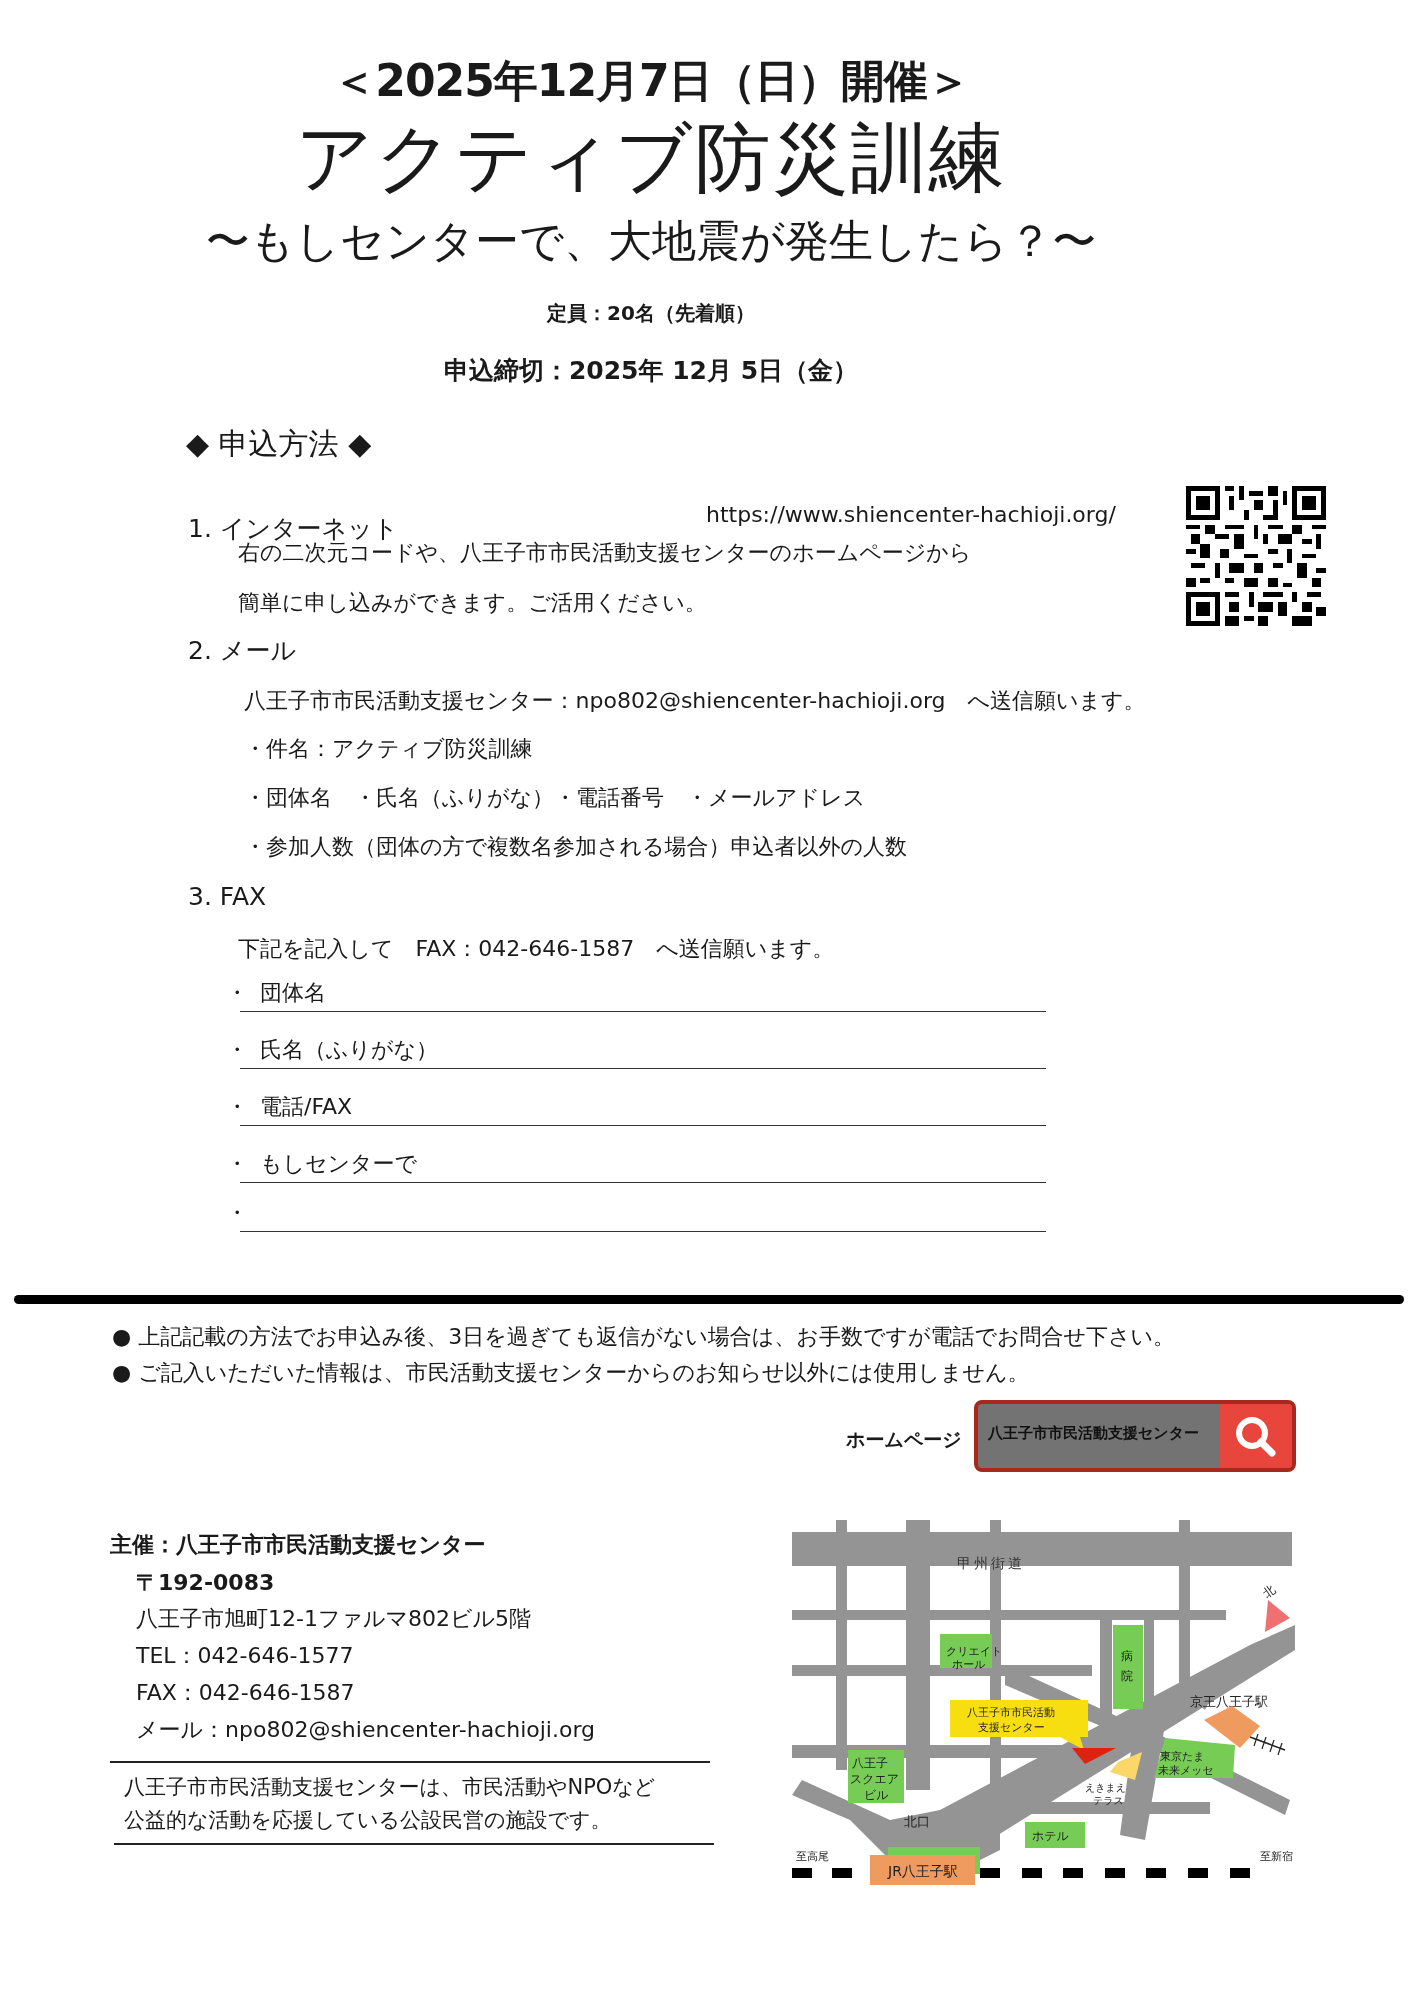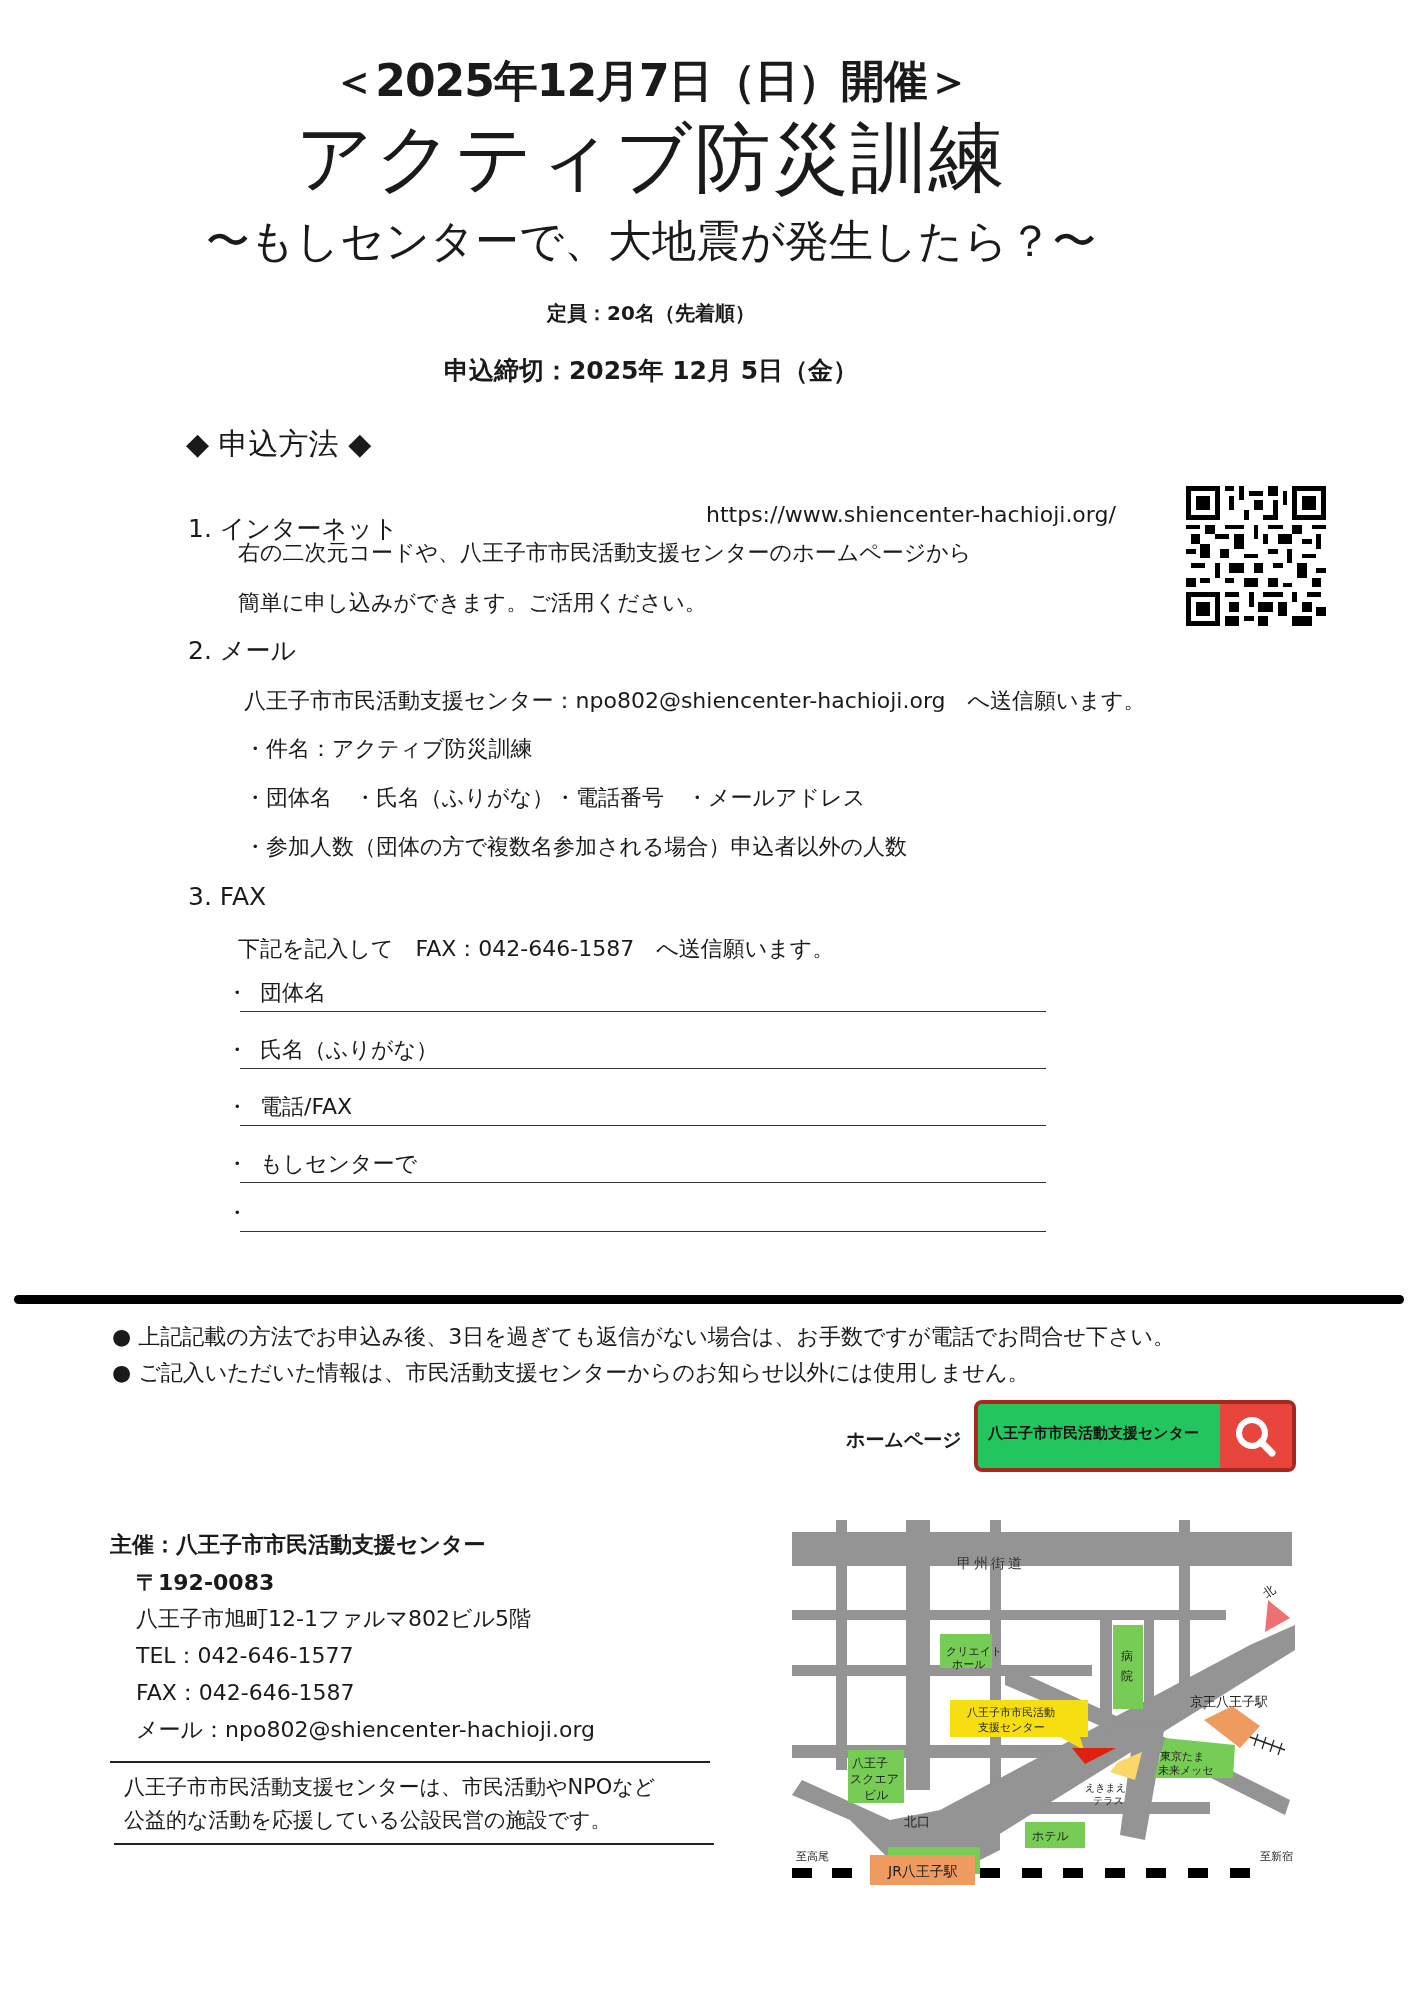--- a/index.html
+++ b/index.html
@@ -16,21 +16,21 @@
   .item-head { font-size: 25px; }
   .body-text { font-size: 22px; }
   .url { left: 706px; top: 502px; font-size: 22px; }
   .qr { left: 1186px; top: 486px; width: 140px; height: 140px; }
   .form-line { position: absolute; left: 240px; width: 806px; height: 46px; border-bottom: 1.6px solid #333; font-size: 22px; padding-top: 12px; }
   .form-line .dot { position: absolute; left: -14px; }
   .form-line .txt { margin-left: 20px; }
   .big-rule { left: 14px; top: 1295px; width: 1390px; height: 9px; background: #000; border-radius: 5px; }
   .notice { left: 112px; font-size: 22px; }
   .hp-label { left: 846px; top: 1427px; font-size: 19px; font-weight: bold; }
-  .searchbox { left: 974px; top: 1400px; width: 322px; height: 72px; border: 4px solid #a8281e; border-radius: 8px; background: #22c55e; overflow: hidden; }
+  .searchbox { left: 974px; top: 1400px; width: 322px; height: 72px; border: 4px solid #a8281e; border-radius: 8px; background: #737373; overflow: hidden; }
   .searchbox .q { position: absolute; left: 10px; top: 20px; font-size: 15px; font-weight: bold; color: #111; }
   .searchbox .btn { position: absolute; right: 0; top: 0; width: 72px; height: 100%; background: #e8453c; }
   .org { left: 110px; font-size: 22px; }
   .org.b { font-weight: bold; }
   .thin-rule { height: 1.6px; background: #222; }
   .desc { left: 124px; font-size: 21px; }
   .map { left: 780px; top: 1510px; width: 540px; height: 380px; }
 </style>
 </head>
 <body>

